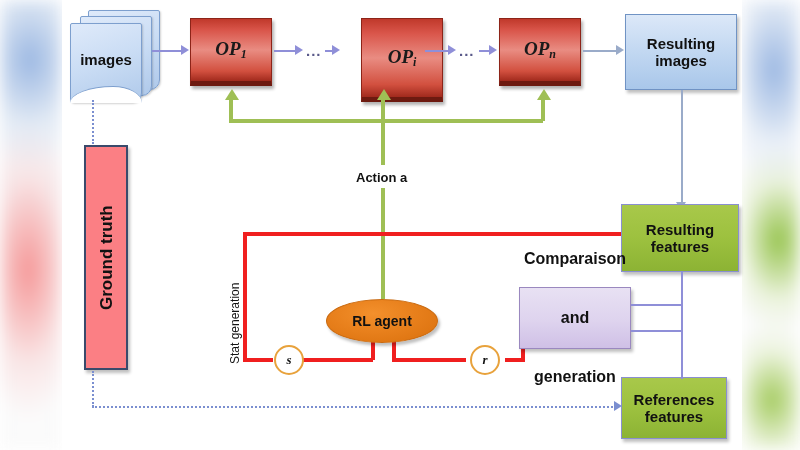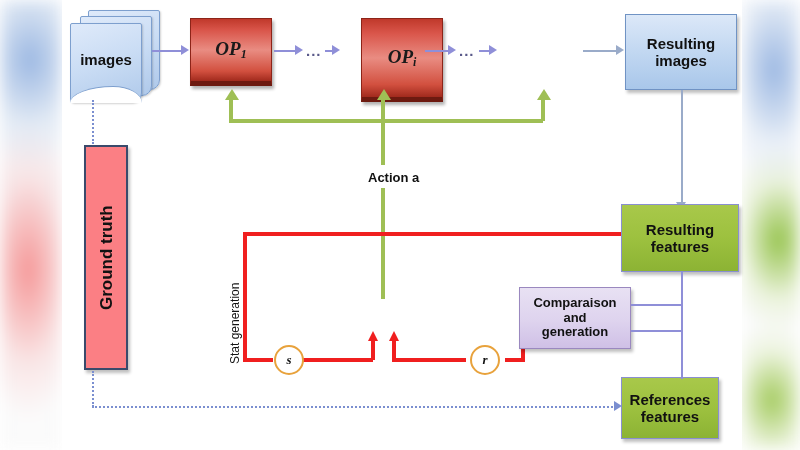--- a/index.html
+++ b/index.html
@@ -52,21 +52,22 @@
   .greenbox{
     background:linear-gradient(180deg,#a8c84a 0%,#9dc13f 50%,#8cb334 100%);
     border:1px solid #8a8fd0;
     box-shadow:2px 3px 3px rgba(0,0,0,.25);
     font-size:15px;
   }
   .purplebox{
     background:linear-gradient(180deg,#e8e1f3 0%,#ded3ee 55%,#cfc0e6 100%);
     border:1px solid #9a88bf;
     box-shadow:2px 3px 3px rgba(0,0,0,.25);
-    font-size:13px;
+    font-size:16px;
+    gap:41px;
   }
   .pinkbox{
     background:#fb7f84;
     border:2px solid #3a4a6b;
     box-shadow:2px 3px 3px rgba(0,0,0,.25);
   }
   .pinkbox span{
     transform:rotate(-90deg);white-space:nowrap;font-size:17px;font-weight:bold;color:#111;
   }
 
@@ -141,20 +142,23 @@
   </div>
 
   <div class="ln v dotv" style="left:92px;top:100px;height:44px;"></div>
 
   <div class="box op" style="left:190px;top:18px;width:82px;height:68px;">
     <span>OP<sub>1</sub></span>
   </div>
   <div class="box op" style="left:341px;top:18px;width:82px;height:84px;margin-left:20px;">
     <span>OP<sub>i</sub></span>
   </div>
+  <div class="box op" style="left:499px;top:18px;width:82px;height:68px;">
+    <span>OP<sub>n</sub></span>
+  </div>
 
   <div class="ln h blue" style="left:152px;top:50px;width:30px;"></div>
   <div class="arrow ar-right" style="left:181px;top:45px;border-left:8px solid #8f8fd8;"></div>
 
   <div class="ln h blue" style="left:274px;top:50px;width:22px;"></div>
   <div class="arrow ar-right" style="left:295px;top:45px;border-left:8px solid #8f8fd8;"></div>
   <div class="ellipsis" style="left:306px;top:42px;">...</div>
   <div class="ln h blue" style="left:325px;top:50px;width:8px;"></div>
   <div class="arrow ar-right" style="left:332px;top:45px;border-left:8px solid #8f8fd8;"></div>
 
@@ -179,21 +183,21 @@
   <div class="ln v green" style="left:229px;top:99px;height:22px;"></div>
   <div class="arrow ar-up" style="left:225px;top:89px;border-bottom:11px solid #9fbf55;"></div>
   <div class="ln v green" style="left:381px;top:99px;height:22px;"></div>
   <div class="arrow ar-up" style="left:377px;top:89px;border-bottom:11px solid #9fbf55;"></div>
   <div class="ln v green" style="left:541px;top:99px;height:22px;"></div>
   <div class="arrow ar-up" style="left:537px;top:89px;border-bottom:11px solid #9fbf55;"></div>
 
   <div class="ln v green" style="left:381px;top:119px;height:46px;"></div>
   <div class="ln v green" style="left:381px;top:188px;height:111px;"></div>
 
-  <div class="lbl" style="left:368px;top:170px;">Action a</div>
+  <div class="lbl" style="left:356px;top:170px;">Action a</div>
 
   <div class="box pinkbox" style="left:84px;top:145px;width:44px;height:225px;">
     <span>Ground truth</span>
   </div>
 
   <div class="lbl-rot" style="left:228px;top:364px;">Stat generation</div>
 
   <div class="ln h red" style="left:243px;top:232px;width:382px;"></div>
   <div class="ln v red" style="left:243px;top:232px;height:128px;"></div>
   <div class="ln h red" style="left:243px;top:358px;width:30px;"></div>
@@ -203,34 +207,37 @@
   <div class="arrow ar-up sm" style="left:368px;top:331px;border-bottom:10px solid #f01f1f;"></div>
 
   <div class="ln h red" style="left:515px;top:358px;width:10px;"></div>
   <div class="ln v red" style="left:521px;top:344px;height:16px;"></div>
   <div class="ln h red" style="left:505px;top:358px;width:20px;"></div>
 
   <div class="ln h red" style="left:392px;top:358px;width:74px;"></div>
   <div class="ln v red" style="left:392px;top:340px;height:20px;"></div>
   <div class="arrow ar-up sm" style="left:389px;top:331px;border-bottom:10px solid #f01f1f;"></div>
 
+  <div class="ellipse" style="left:326px;top:299px;width:110px;height:42px;">
+    <span>RL agent</span>
+  </div>
 
   <div class="node" style="left:274px;top:345px;">
     <span>s</span>
   </div>
   <div class="node" style="left:470px;top:345px;">
     <span>r</span>
   </div>
 
   <div class="box greenbox" style="left:621px;top:204px;width:118px;height:68px;flex-direction:column;">
     <span>Resulting</span>
     <span>features</span>
   </div>
 
-  <div class="box greenbox" style="left:621px;top:377px;width:98px;height:62px;flex-direction:column;">
+  <div class="box greenbox" style="left:621px;top:377px;width:106px;height:62px;flex-direction:column;">
     <span>References</span>
     <span>features</span>
   </div>
 
   <div class="box purplebox" style="left:519px;top:287px;width:112px;height:62px;flex-direction:column;">
     <span>Comparaison</span>
     <span>and</span>
     <span>generation</span>
   </div>
 

